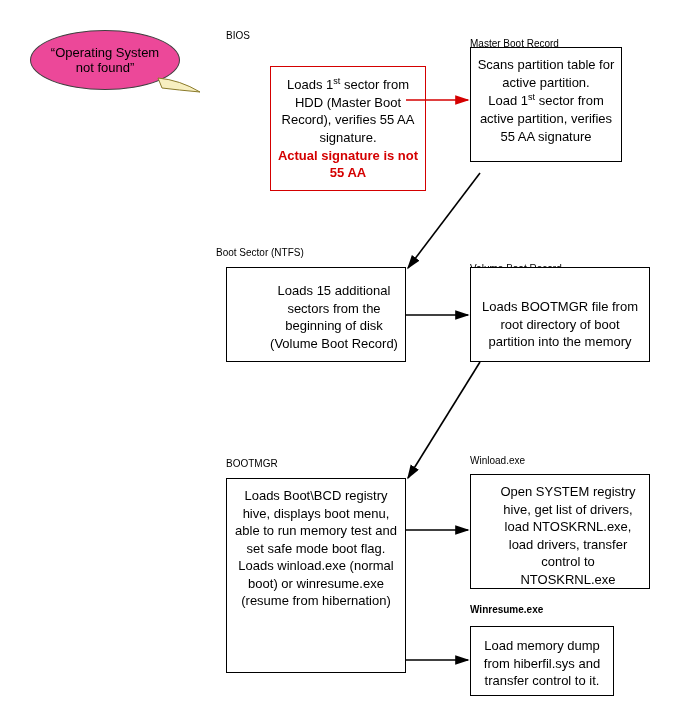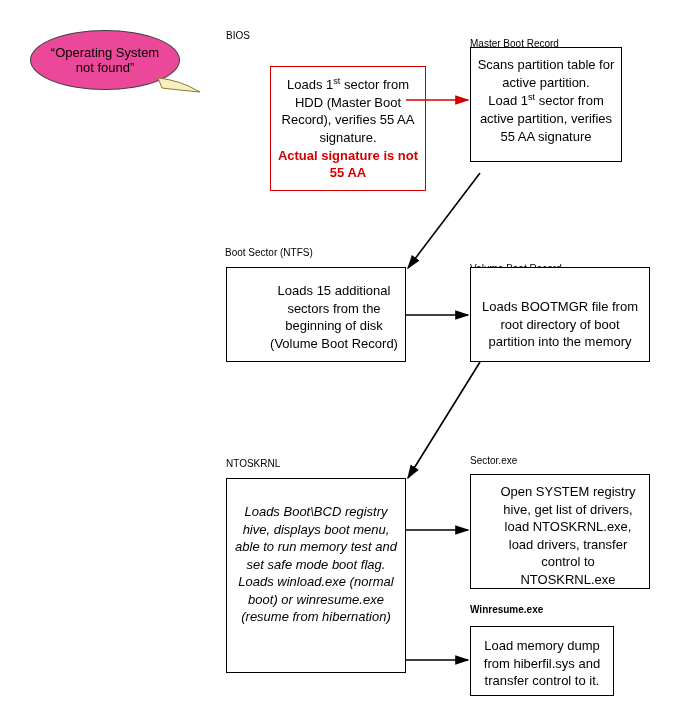--- a/index.html
+++ b/index.html
@@ -88,36 +88,36 @@
 </div>
 
 <div class="box-title" style="left:470px; top:38px;">Master Boot Record</div>
 <div class="box" style="left:470px; top:47px; width:152px; height:115px;">
   <span>Scans partition table for active partition.</span><br>
   <span>
     <span>Load 1</span><sup>st</sup><span> sector from active partition, verifies 55 AA signature</span>
   </span>
 </div>
 
-<div class="box-title" style="left:225px; top:247px;">Boot Sector (NTFS)</div>
+<div class="box-title" style="left:216px; top:247px;">Boot Sector (NTFS)</div>
 <div class="box" style="left:226px; top:267px; width:180px; height:95px; padding-top:14px;padding-left:42px;">
   <span>Loads 15 additional sectors from the beginning of disk (Volume Boot Record)</span>
 </div>
 
 <div class="box-title" style="left:470px; top:263px;">Volume Boot Record</div>
 <div class="box" style="left:470px; top:267px; width:180px; height:95px; padding-top:30px;">
   <span>Loads BOOTMGR file from root directory of boot partition into the memory</span>
 </div>
 
-<div class="box-title" style="left:226px; top:458px;">NTOSKRNL</div>
-<div class="box" style="left:226px; top:478px; width:180px; height:195px; padding-top:24px;font-style:italic;">
+<div class="box-title" style="left:226px; top:458px;">BOOTMGR</div>
+<div class="box" style="left:226px; top:478px; width:180px; height:195px; padding-top:8px;">
   <span>Loads Boot\BCD registry hive, displays boot menu, able to run memory test and set safe mode boot flag. Loads winload.exe (normal boot) or winresume.exe (resume from hibernation)</span>
 </div>
 
-<div class="box-title" style="left:470px; top:455px;">Sector.exe</div>
+<div class="box-title" style="left:470px; top:455px;">Winload.exe</div>
 <div class="box" style="left:470px; top:474px; width:180px; height:115px;padding-left:22px;">
   <span>Open SYSTEM registry hive, get list of drivers, load NTOSKRNL.exe, load drivers, transfer control to NTOSKRNL.exe</span>
 </div>
 
 <div class="box-title" style="left:470px; top:604px;font-weight:bold;">Winresume.exe</div>
 <div class="box" style="left:470px; top:626px; width:144px; height:70px; padding-top:10px;">
   <span>Load memory dump from hiberfil.sys and transfer control to it.</span>
 </div>
 
 <svg class="arrows">

